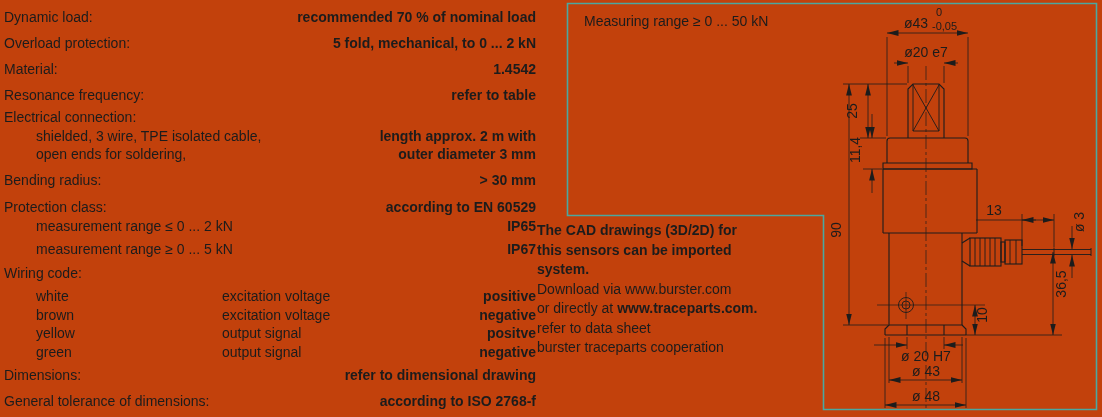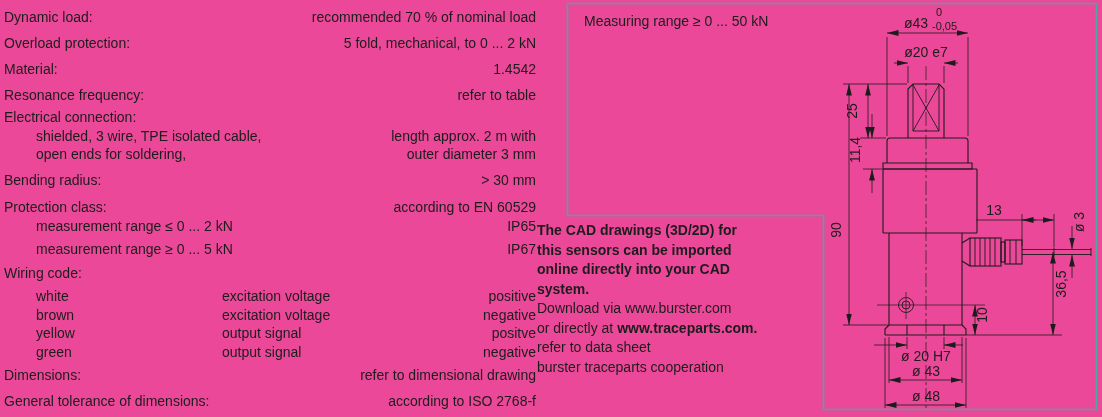--- a/index.html
+++ b/index.html
@@ -1,24 +1,24 @@
 <!DOCTYPE html>
 <html><head>
 <meta charset="utf-8">
 <style>
   html,body{margin:0;padding:0;background:#ffffff;}
-  #page{position:relative;width:1102px;height:417px;background:#ec4899;overflow:hidden;
+  #page{position:relative;width:1102px;height:417px;background:#c2410c;overflow:hidden;
         font-family:"Liberation Sans",sans-serif;color:#1c1c1c;}
   
   #specs{position:absolute;left:0;top:0;width:560px;height:417px;}
   .row{position:absolute;left:4px;width:532px;height:18px;font-size:14px;line-height:18px;white-space:nowrap;}
   .row .lbl{position:absolute;left:0;top:0;}
   .row.ind .lbl{left:32px;}
   .row .mid{position:absolute;left:218px;top:0;}
-  .row .val{position:absolute;right:0;top:0;text-align:right;}
+  .row .val{position:absolute;right:0;top:0;text-align:right;font-weight:bold;}
   
   #measuring-range{position:absolute;left:584px;top:13px;font-size:14px;white-space:nowrap;}
   #cad-note{position:absolute;left:537px;top:221px;width:256px;font-size:14px;line-height:19.5px;}
   #cad-note .b{font-weight:bold;}
   svg text{font-family:"Liberation Sans",sans-serif;fill:#1c1c1c;}
 </style>
 </head>
 <body>
 
 <div id="page">
@@ -98,21 +98,20 @@
         <span class="lbl">General tolerance of dimensions:</span>
         <span class="val">according to ISO 2768-f</span>
       </div>
   </div>
 
   <div id="measuring-range">Measuring range ≥ 0 ... 50 kN</div>
 
   <div id="cad-note">
     <div class="b">The CAD drawings (3D/2D) for</div>
     <div class="b">this sensors can be imported</div>
-    <div class="b">online directly into your CAD</div>
     <div class="b">system.</div>
     <div>Download via www.burster.com</div>
     <div><span>or directly at </span><span class="b">www.traceparts.com.</span></div>
     <div>refer to data sheet</div>
     <div>burster traceparts cooperation</div>
   </div>
 
   <svg width="1102" height="417" viewBox="0 0 1102 417" style="position:absolute;left:0;top:0;">
     <defs>
       <marker id="arw" markerUnits="userSpaceOnUse" markerWidth="12" markerHeight="7" refX="11.5" refY="3.5" orient="auto-start-reverse">

